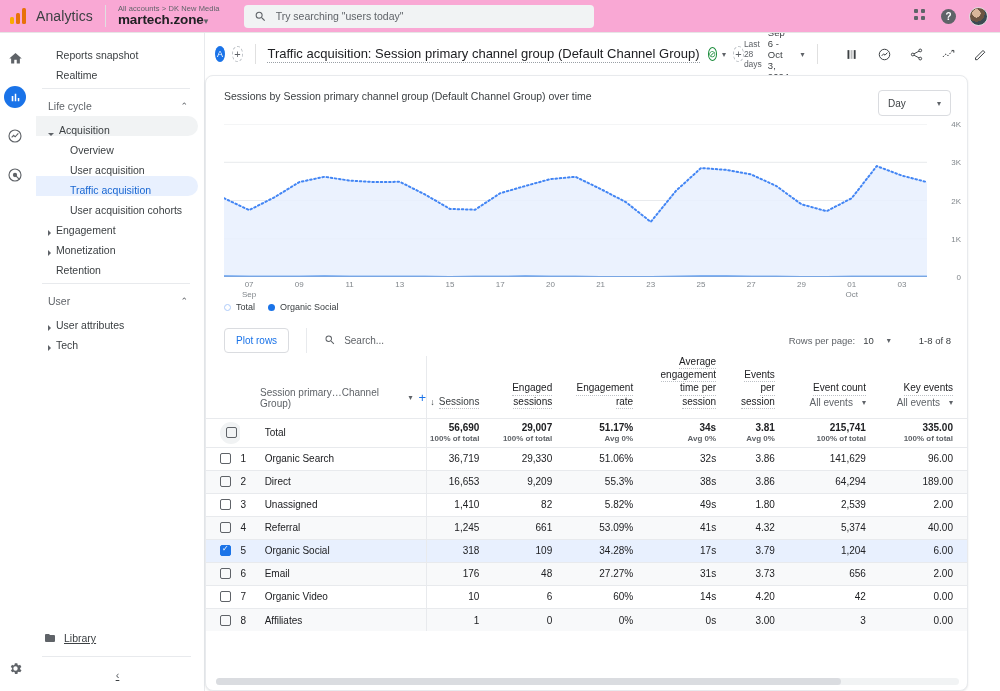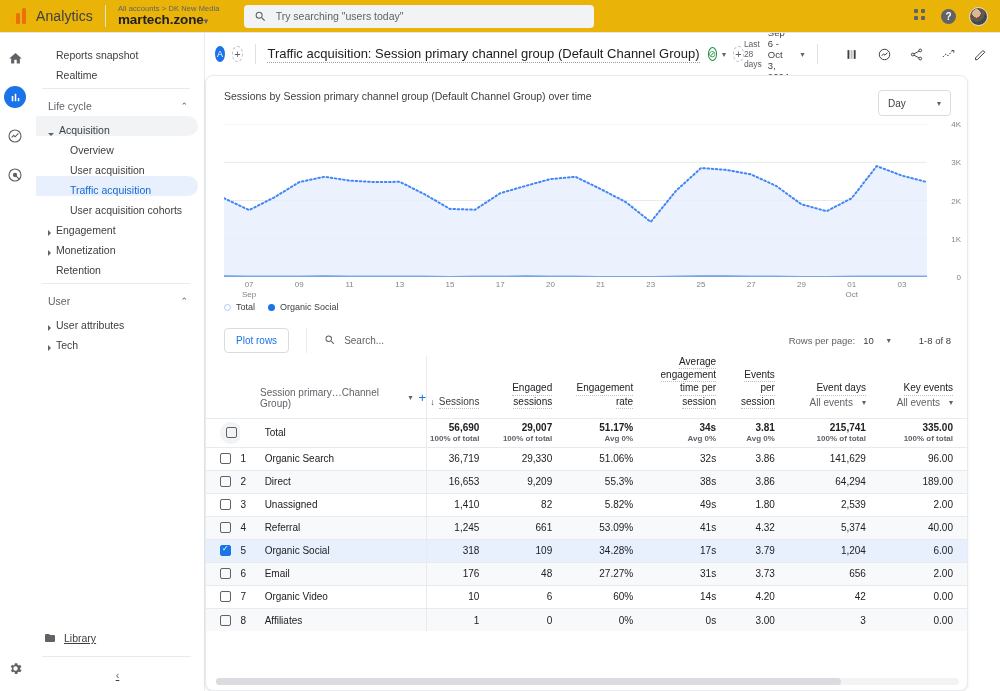--- a/index.html
+++ b/index.html
@@ -7,21 +7,21 @@
     width: 1000px; height: 691px;
     font-family: "Liberation Sans", sans-serif;
     background: #fff; color: #202124;
     overflow: hidden;
   }
   body { position: relative; }
 
   
   .topbar {
     position: absolute; top: 0; left: 0; width: 1000px; height: 33px;
-    background: #eab308; display: flex; align-items: center;
+    background: #f9a8d4; display: flex; align-items: center;
     border-bottom: 1px solid #e6e6e6; z-index: 20;
   }
   .ga-logo { width: 17px; height: 16px; margin-left: 10px; position: relative; }
   .ga-logo i { position: absolute; bottom: 0; border-radius: 1.5px; display:block; }
   .ga-logo i.b1 { left: 0; width: 4px; height: 7px; background: #f9ab00; }
   .ga-logo i.b2 { left: 6px; width: 4px; height: 11px; background: #e8710a; }
   .ga-logo i.b3 { left: 12px; width: 4px; height: 16px; background: #e8710a; }
   .brand { font-size: 14px; color: #3c4043; margin-left: 9px; letter-spacing: .1px; }
   .vdiv { width: 1px; height: 22px; background: #e0e0e0; margin: 0 12px; }
   .acct { line-height: 1.05; }
@@ -474,21 +474,21 @@
             <div class="u">engagement</div>
             <div class="u">time per</div>
             <div class="u">session</div>
           </th>
           <th class="th-met">
             <div class="u">Events</div>
             <div class="u">per</div>
             <div class="u">session</div>
           </th>
           <th class="th-met">
-            <div class="u">Event days</div>
+            <div class="u">Event count</div>
             <div class="sub">
                 <span>All events</span>
                 <span class="mini-car">▾</span>
               </div>
           </th>
           <th class="th-met">
             <div class="u">Key events</div>
             <div class="sub">
                 <span>All events</span>
                 <span class="mini-car">▾</span>

